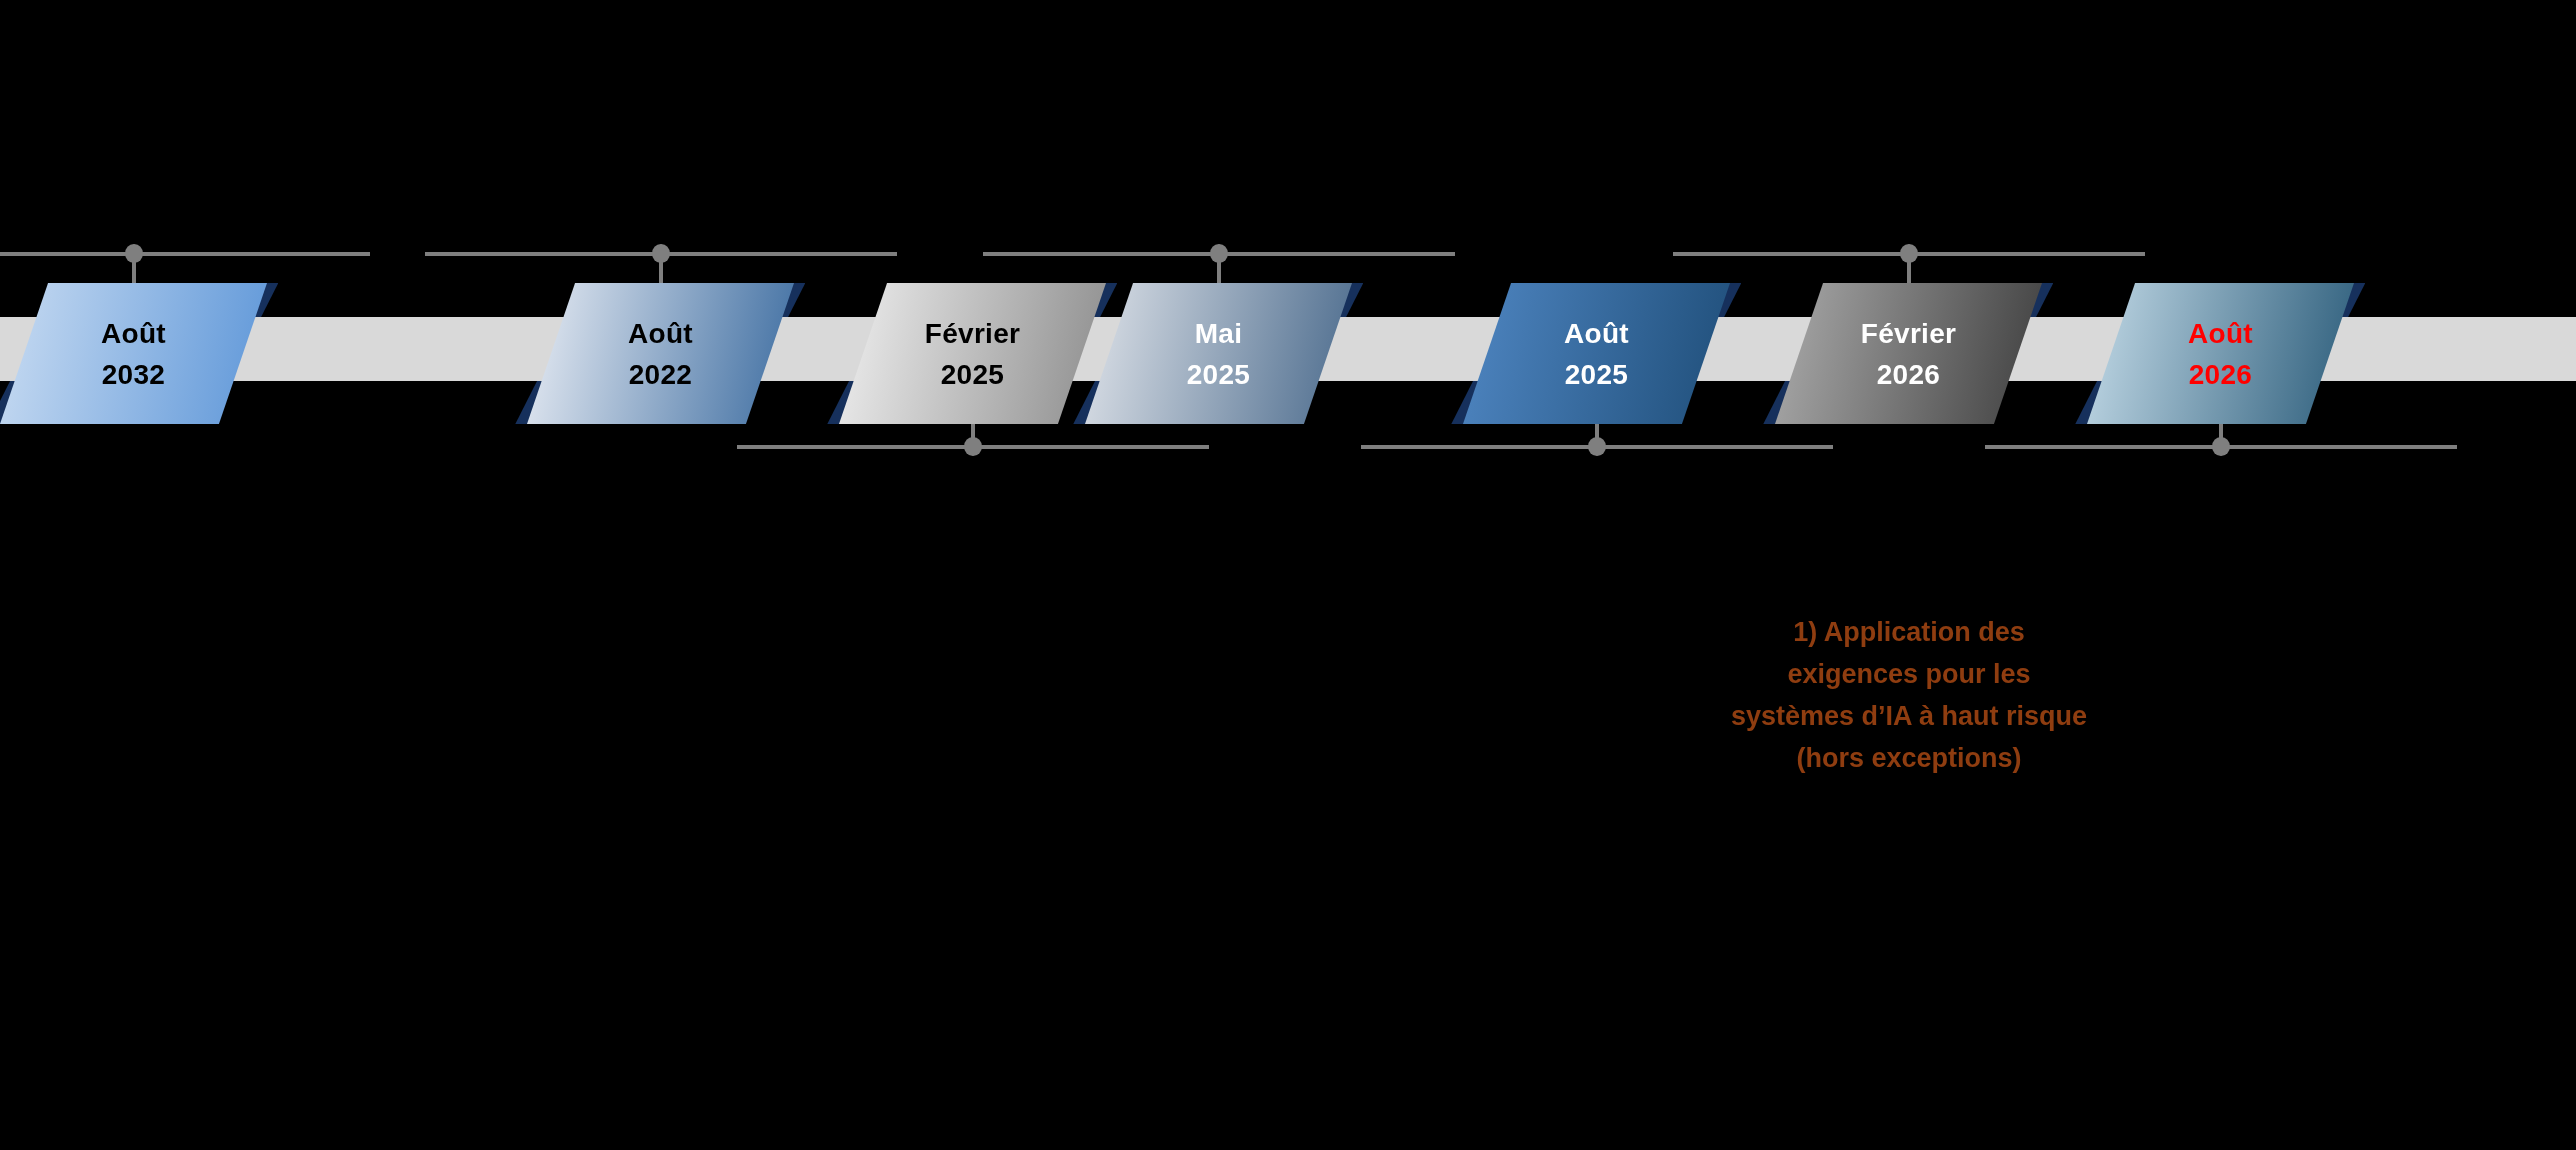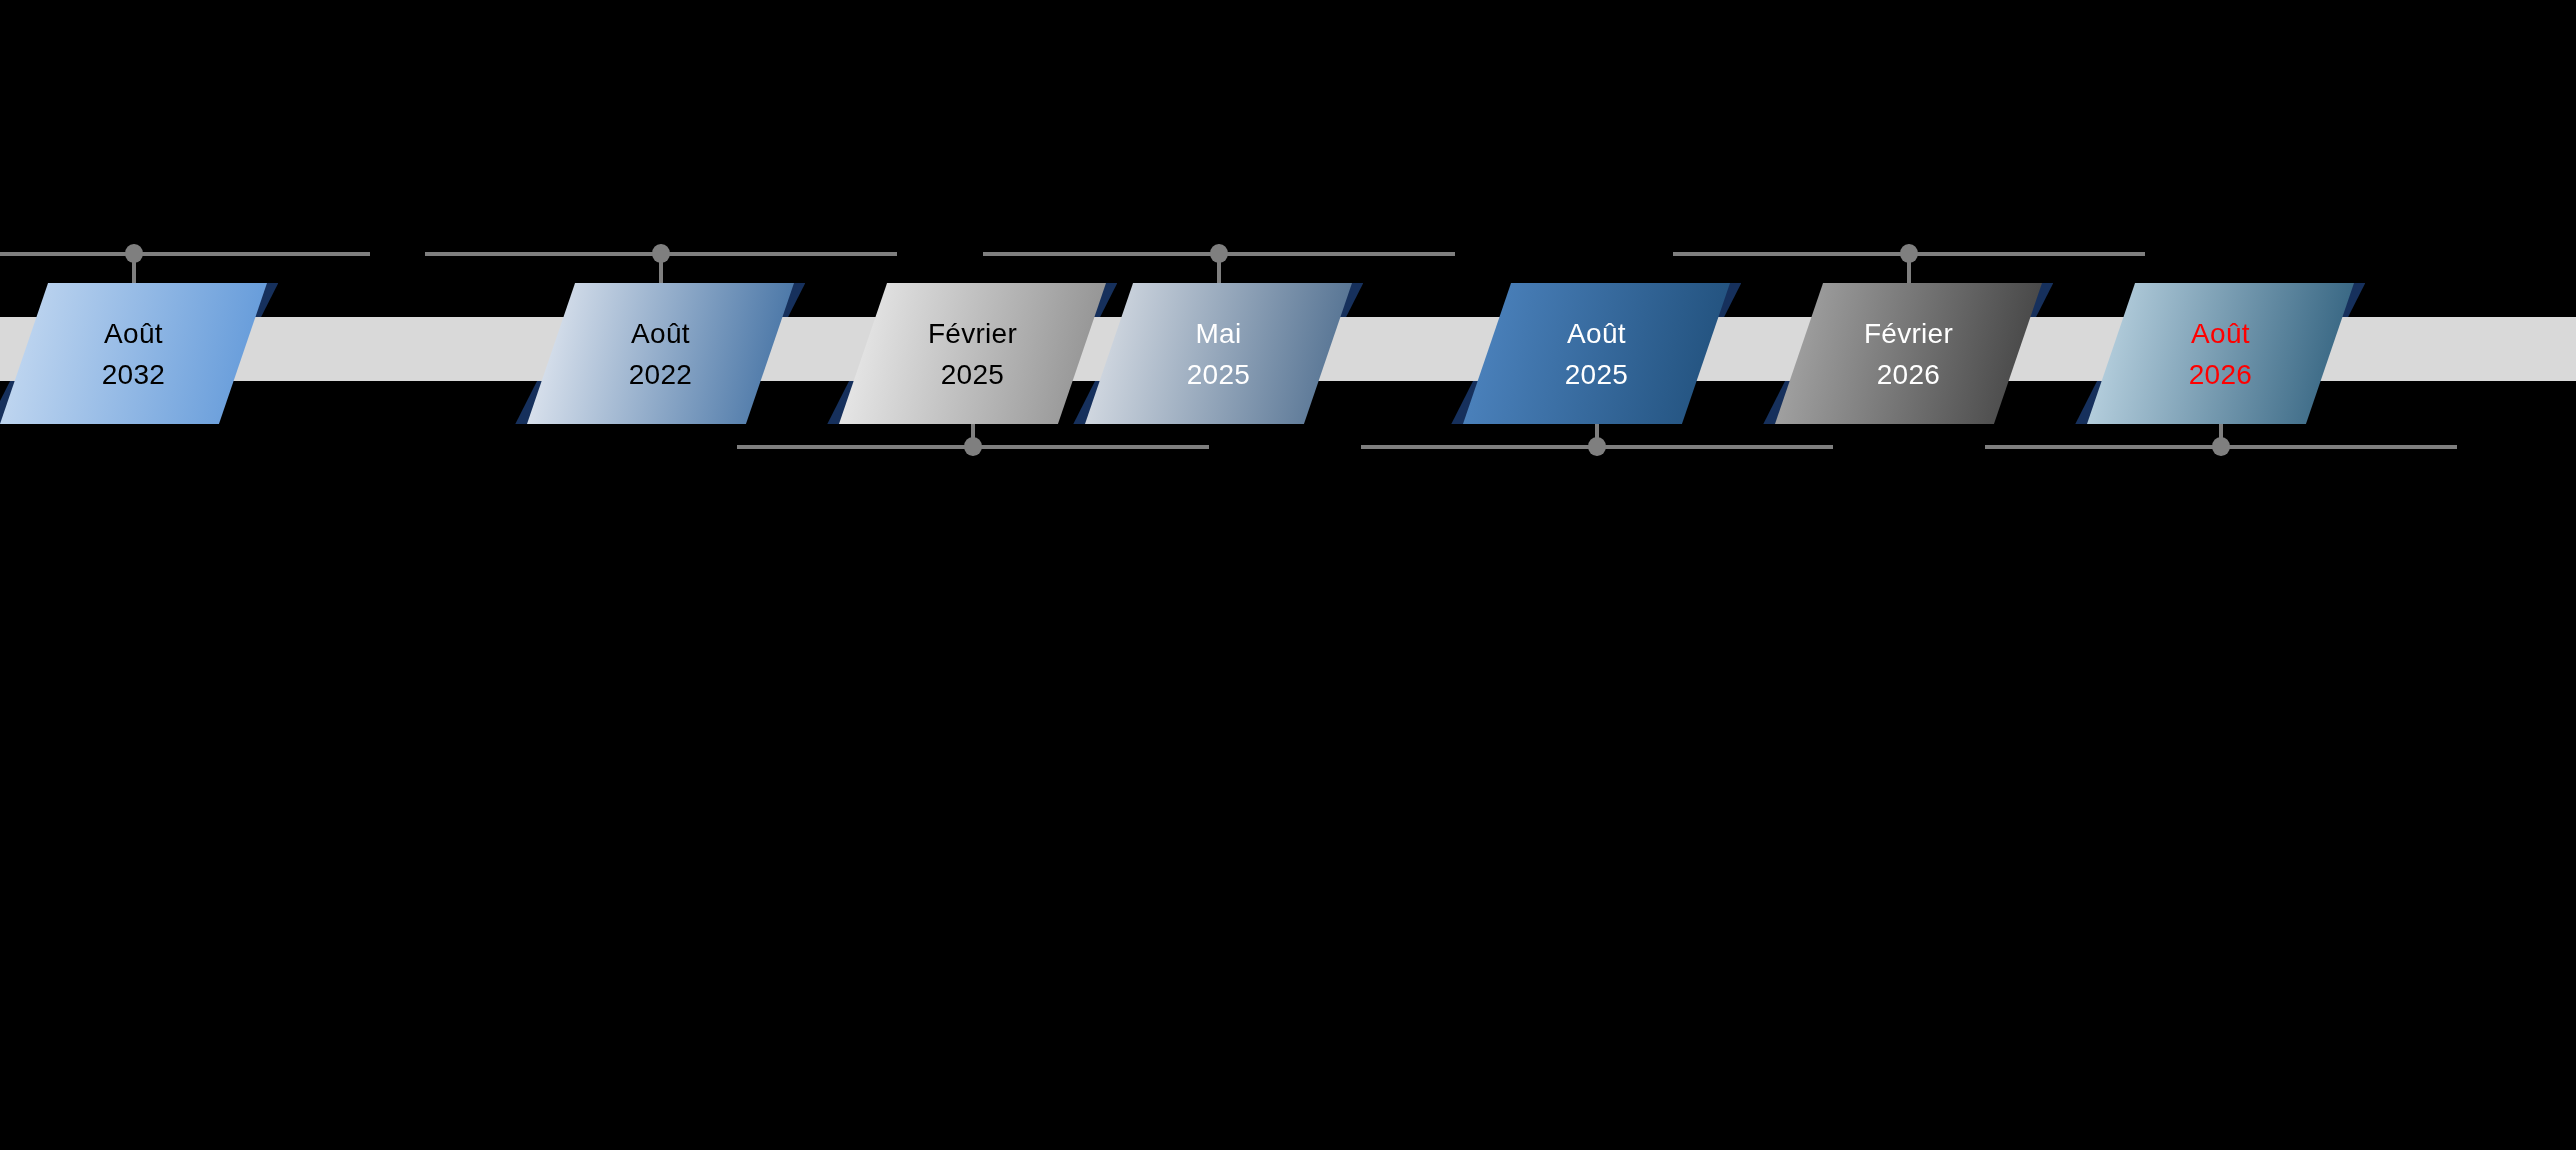--- a/index.html
+++ b/index.html
@@ -38,21 +38,21 @@
   }
 
   
   .shape{
     position:absolute;left:0;top:0;width:267px;height:141px;
     clip-path:polygon(18% 0,100% 0,82% 100%,0% 100%);
     z-index:3;
     display:flex;align-items:center;justify-content:center;
   }
   .date{
-    text-align:center;font-weight:normal;font-size:28px;line-height:41px;
+    text-align:center;font-weight:bold;font-size:28px;line-height:41px;
     letter-spacing:0.3px;
   }
 
   
   .hline{
     position:absolute;left:-102px;width:472px;height:3.5px;
     background:var(--connector,#7F7F7F);z-index:4;
   }
   .dot{
     position:absolute;left:125px;width:17.6px;height:19px;border-radius:50%;
@@ -195,16 +195,20 @@
       <div class="date" style="color: rgb(0, 0, 0);">
         <div>Août</div>
         <div>2032</div>
       </div>
     </div>
 
   </div>
 
 
   <div class="annotation annotation-bottom">
+    <div class="para">1) Application des
+exigences pour les
+systèmes d’IA à haut risque
+(hors exceptions)</div>
   </div>
 
 </div>
 
 
 </body></html>

